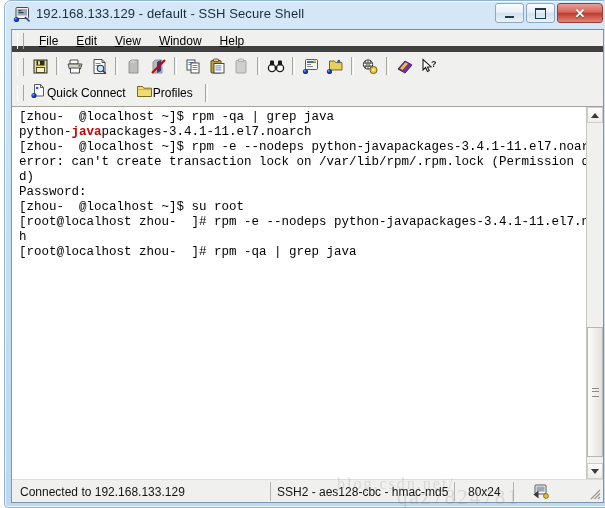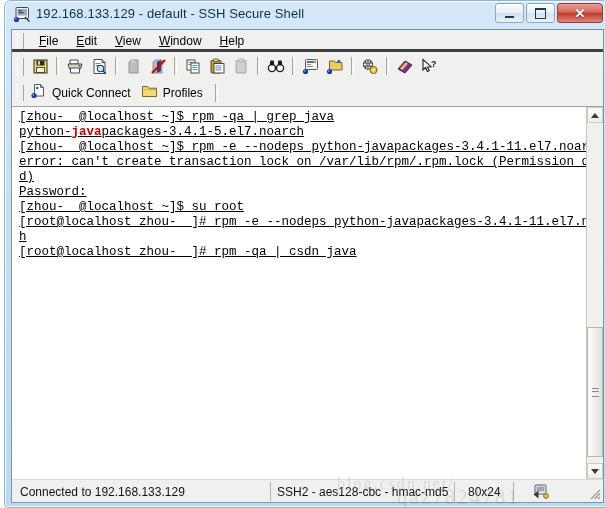--- a/index.html
+++ b/index.html
@@ -107,21 +107,21 @@
     border-top-color: #6f8ca3;
   }
 
   
   #menubar {
     position: absolute;
     left: 0; top: 0;
     width: 591px;
     height: 22px;
     background: #f0f0ef;
-    border-bottom: 3px solid #404040;
+    border-bottom: 6px solid #404040;
     box-sizing: border-box;
   }
   .gripper {
     position: absolute;
     top: 3px;
     width: 5px;
     height: 16px;
     border-left: 1px solid #ffffff;
     border-right: 1px solid #a9a5a0;
   }
@@ -195,21 +195,20 @@
   .qc-btn {
     height: 22px;
     display: flex;
     align-items: center;
     padding: 0 7px 0 3px;
     cursor: default;
   }
   .qc-btn .qc-label {
     font-size: 12px;
     color: #000;
-    margin-left: 5px;
     white-space: nowrap;
   }
   .qc-sep {
     width: 1px;
     height: 18px;
     margin: 0 5px;
     border-left: 1px solid #a9a5a0;
     border-right: 1px solid #ffffff;
   }
 
@@ -233,21 +232,20 @@
     box-sizing: border-box;
     padding: 3px 0 0 7px;
   }
   .term-line {
     font-family: "Liberation Mono", "DejaVu Sans Mono", monospace;
     font-size: 12.5px;
     line-height: 15px;
     color: #000000;
     white-space: pre;
     letter-spacing: 0px;
-    text-decoration: underline;
   }
   .tok-red { color: #cc0000; font-weight: bold; text-align: center; }
   .cursor {
     display: inline-block;
     width: 8px;
     height: 12px;
     background: #0000cc;
     vertical-align: -2px;
   }
 
@@ -599,29 +597,29 @@
           </span>
           <span class="qc-label">Profiles</span>
         </div>
         <div class="qc-sep"></div>
       </div>
     </div>
 
     <div id="terminal-frame">
       <div id="terminal">
           <div class="term-line"><span>[zhou-  @localhost ~]$ rpm -qa | grep java</span></div>
-          <div class="term-line"><span>python-</span><span class="tok-red">java</span><span>packages-3.4.1-5.el7.noarch</span></div>
+          <div class="term-line"><span>python-</span><span class="tok-red">java</span><span>packages-3.4.1-11.el7.noarch</span></div>
           <div class="term-line"><span>[zhou-  @localhost ~]$ rpm -e --nodeps python-javapackages-3.4.1-11.el7.noarch</span></div>
           <div class="term-line"><span>error: can't create transaction lock on /var/lib/rpm/.rpm.lock (Permission denie</span></div>
           <div class="term-line"><span>d)</span></div>
           <div class="term-line"><span>Password:</span></div>
           <div class="term-line"><span>[zhou-  @localhost ~]$ su root</span></div>
           <div class="term-line"><span>[root@localhost zhou-  ]# rpm -e --nodeps python-javapackages-3.4.1-11.el7.noarc</span></div>
           <div class="term-line"><span>h</span></div>
-          <div class="term-line"><span>[root@localhost zhou-  ]# rpm -qa | csdn java</span></div>
+          <div class="term-line"><span>[root@localhost zhou-  ]# rpm -qa | grep java</span></div>
         </div>
 
       <div id="vscroll">
         <div class="sb-arrow" id="sb-up">
           <span class="sb-tri sb-tri-up"></span>
         </div>
         <div id="sb-thumb">
           <div id="sb-grip"></div>
         </div>
         <div class="sb-arrow" id="sb-down">

